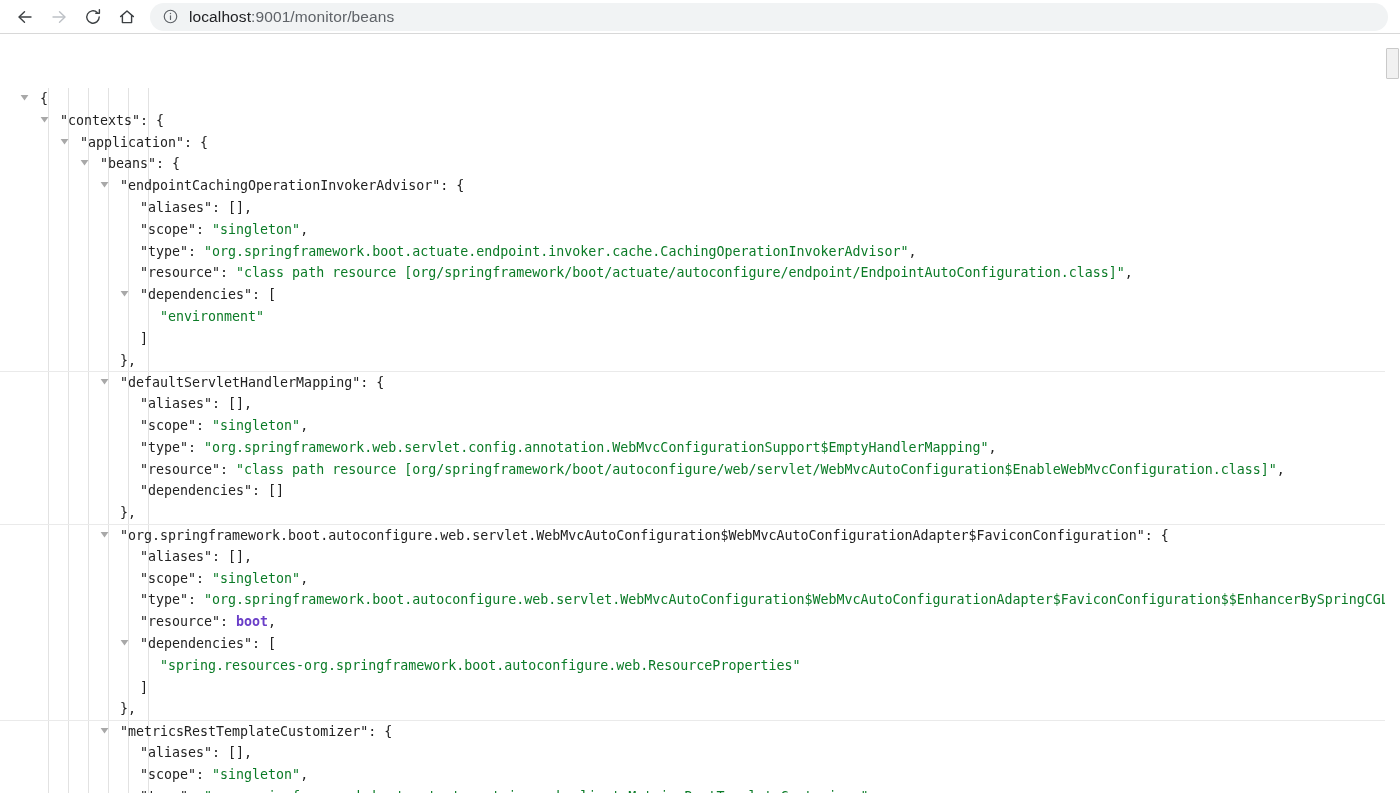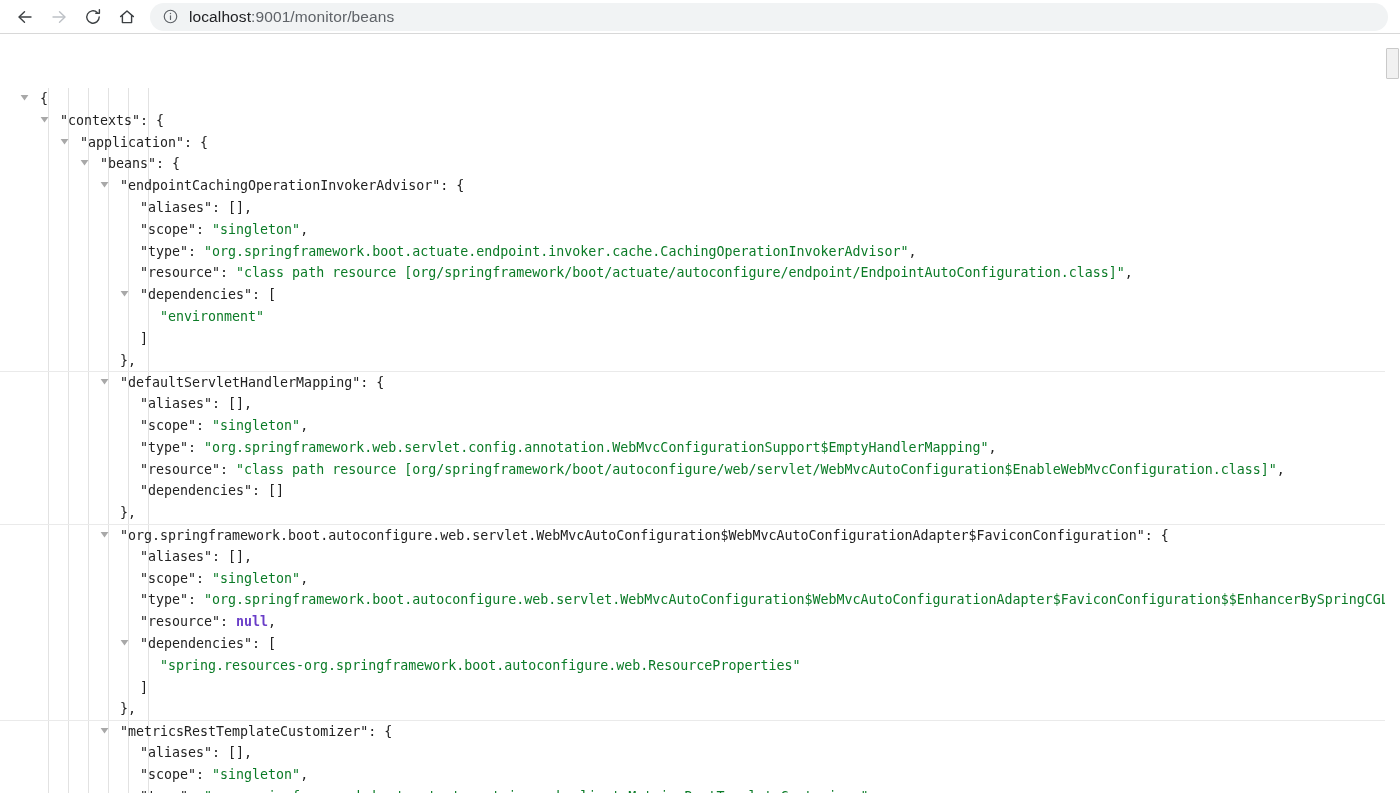--- a/index.html
+++ b/index.html
@@ -237,21 +237,21 @@
       <div class="jline"><span class="content" style="margin-left: 140px;"><span class="k">"dependencies"</span><span class="p">:  []</span></span></div>
       <div class="jline"><span class="content" style="margin-left: 120px;"><span class="p">},</span></span></div>
       <div class="jline divider"><span class="tw" style="left: 100px;">
           <svg width="9" height="9" viewBox="0 0 9 9">
             <path d="M0.6 2 L8.4 2 L4.5 7.4 Z" fill="#a8a8a8"></path>
           </svg>
         </span><span class="content" style="margin-left: 120px;"><span class="k">"org.springframework.boot.autoconfigure.web.servlet.WebMvcAutoConfiguration$WebMvcAutoConfigurationAdapter$FaviconConfiguration"</span><span class="p">:  {</span></span></div>
       <div class="jline"><span class="content" style="margin-left: 140px;"><span class="k">"aliases"</span><span class="p">:  [],</span></span></div>
       <div class="jline"><span class="content" style="margin-left: 140px;"><span class="k">"scope"</span><span class="p">:  </span><span class="s">"singleton"</span><span class="p">,</span></span></div>
       <div class="jline"><span class="content" style="margin-left: 140px;"><span class="k">"type"</span><span class="p">:  </span><span class="s">"org.springframework.boot.autoconfigure.web.servlet.WebMvcAutoConfiguration$WebMvcAutoConfigurationAdapter$FaviconConfiguration$$EnhancerBySpringCGLIB$$8047ce0a"</span></span></div>
-      <div class="jline"><span class="content" style="margin-left: 140px;"><span class="k">"resource"</span><span class="p">:  </span><span class="nul">null</span><span class="p">,</span></span></div>
+      <div class="jline"><span class="content" style="margin-left: 140px;"><span class="k">"resource"</span><span class="p">:  </span><span class="nul">boot</span><span class="p">,</span></span></div>
       <div class="jline"><span class="tw" style="left: 120px;">
           <svg width="9" height="9" viewBox="0 0 9 9">
             <path d="M0.6 2 L8.4 2 L4.5 7.4 Z" fill="#a8a8a8"></path>
           </svg>
         </span><span class="content" style="margin-left: 140px;"><span class="k">"dependencies"</span><span class="p">:  [</span></span></div>
       <div class="jline"><span class="content" style="margin-left: 160px;"><span class="s">"spring.resources-org.springframework.boot.autoconfigure.web.ResourceProperties"</span></span></div>
       <div class="jline"><span class="content" style="margin-left: 140px;"><span class="p">]</span></span></div>
       <div class="jline"><span class="content" style="margin-left: 120px;"><span class="p">},</span></span></div>
       <div class="jline divider"><span class="tw" style="left: 100px;">
           <svg width="9" height="9" viewBox="0 0 9 9">

